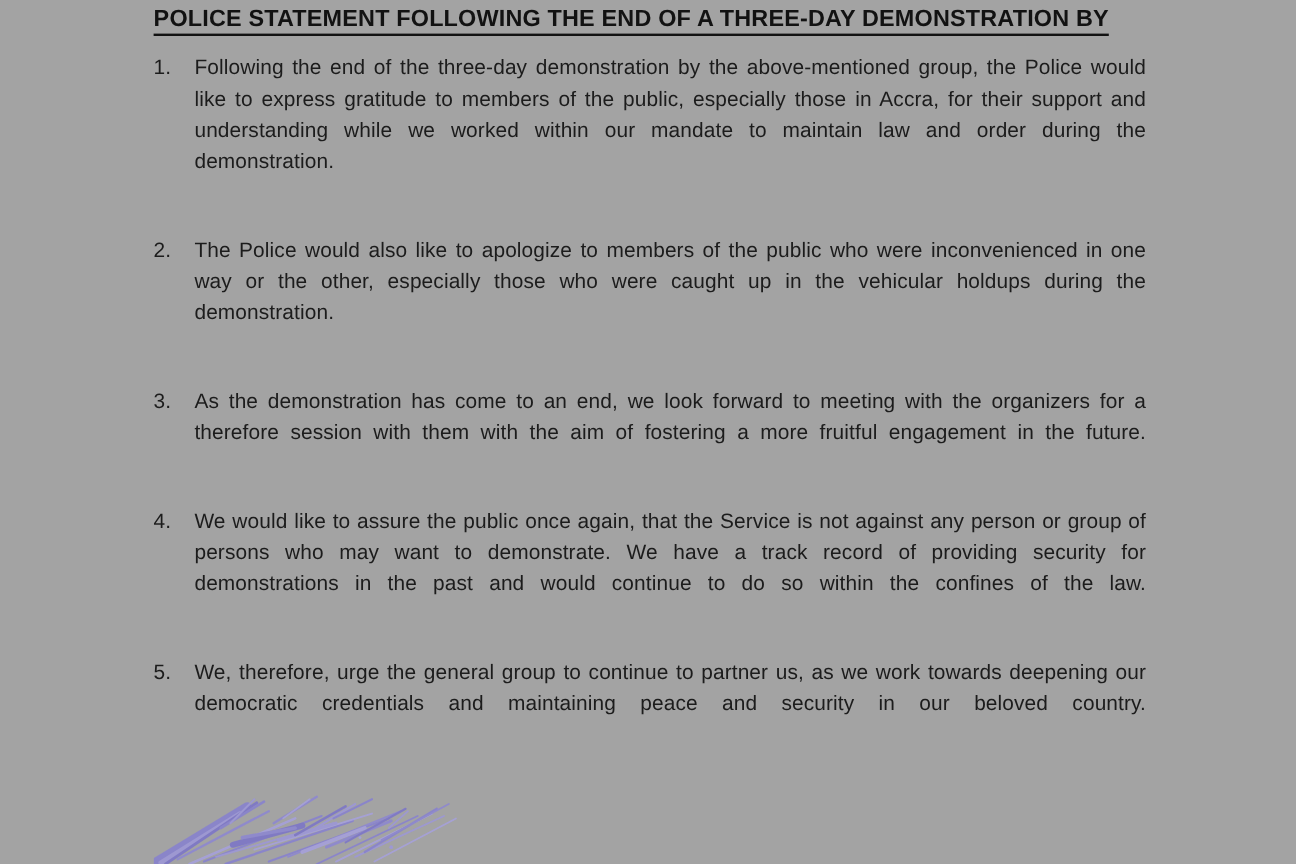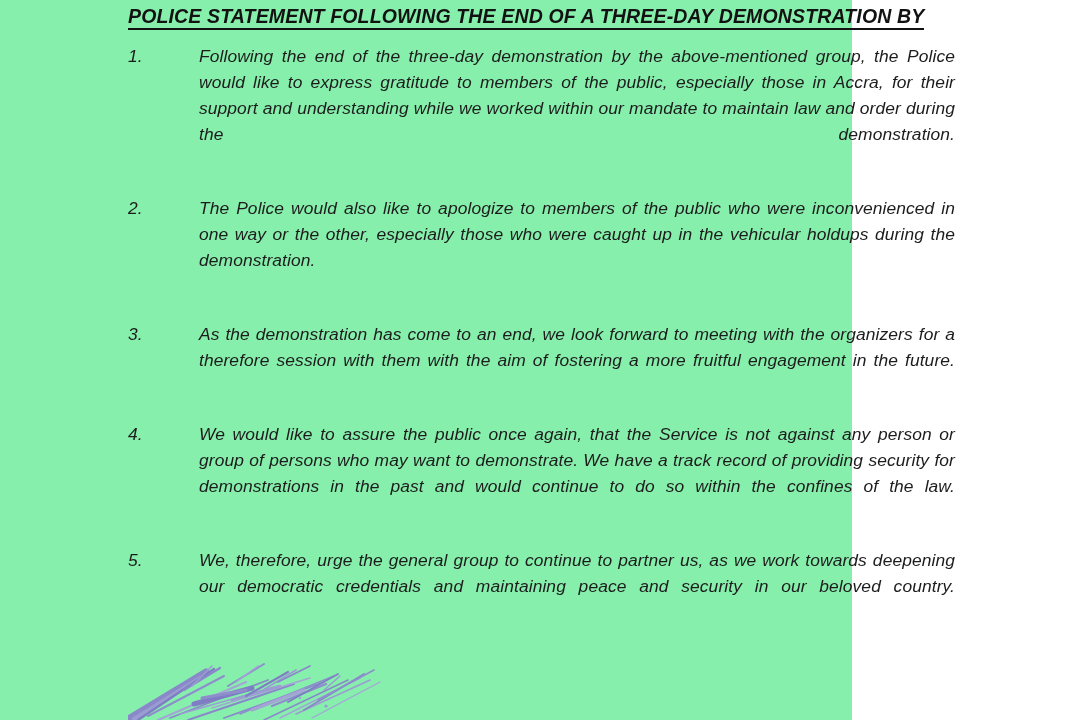--- a/index.html
+++ b/index.html
@@ -14,24 +14,23 @@
     font-family: "Liberation Sans", sans-serif;
     color: #1a1a1a;
     overflow: hidden;
     position: relative;
   }
 
   .page {
     position: absolute;
     left: 0;
     top: 0;
-    width: 852px;
+    width: 1080px;
     height: 720px;
-    background: #86efac;
-    font-style: italic;
+    background: #a3a3a3;
   }
 
   .doc-body {
     position: absolute;
     left: 128px;
     top: 4px;
     width: 827px;
   }
 
   
@@ -78,21 +77,20 @@
     left: 0;
     top: 0;
     width: 24px;
     text-align: left;
     font-size: 17.4px;
     line-height: 26px;
     color: #1c1c1c;
   }
   .clause .ctext {
     display: block;
-    margin-left: 37px;
   }
   
   .clause .ctext::after {
     content: "";
     display: inline-block;
     width: 100%;
   }
 
   
   .signature-block {

